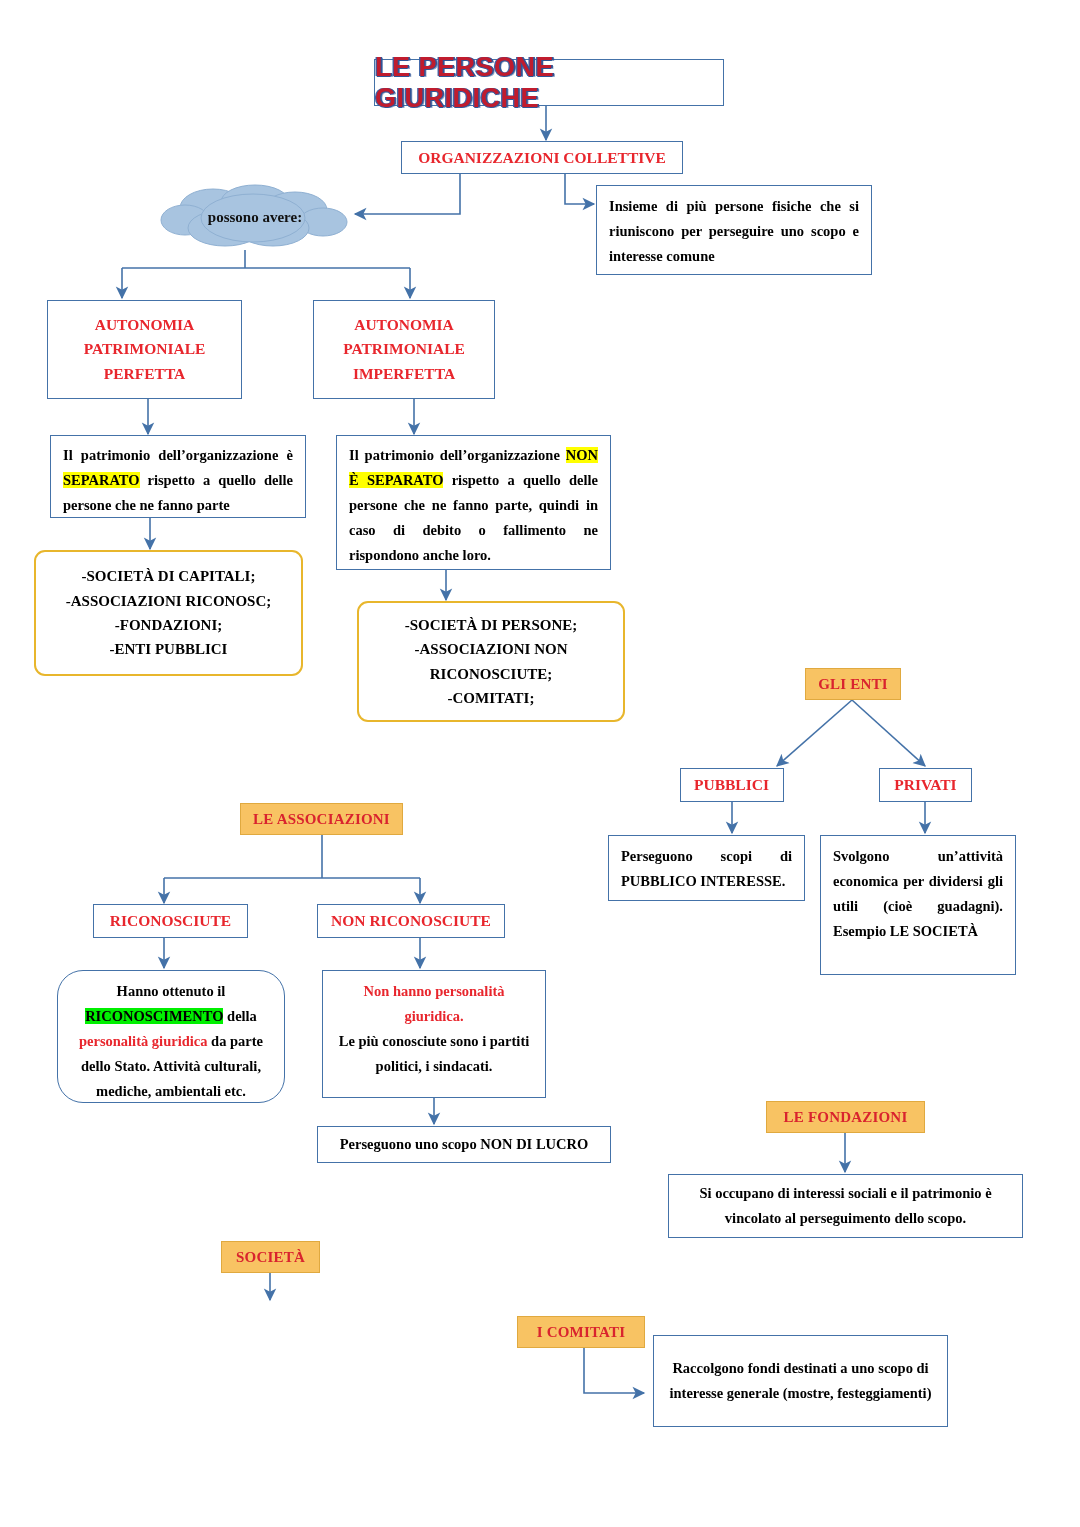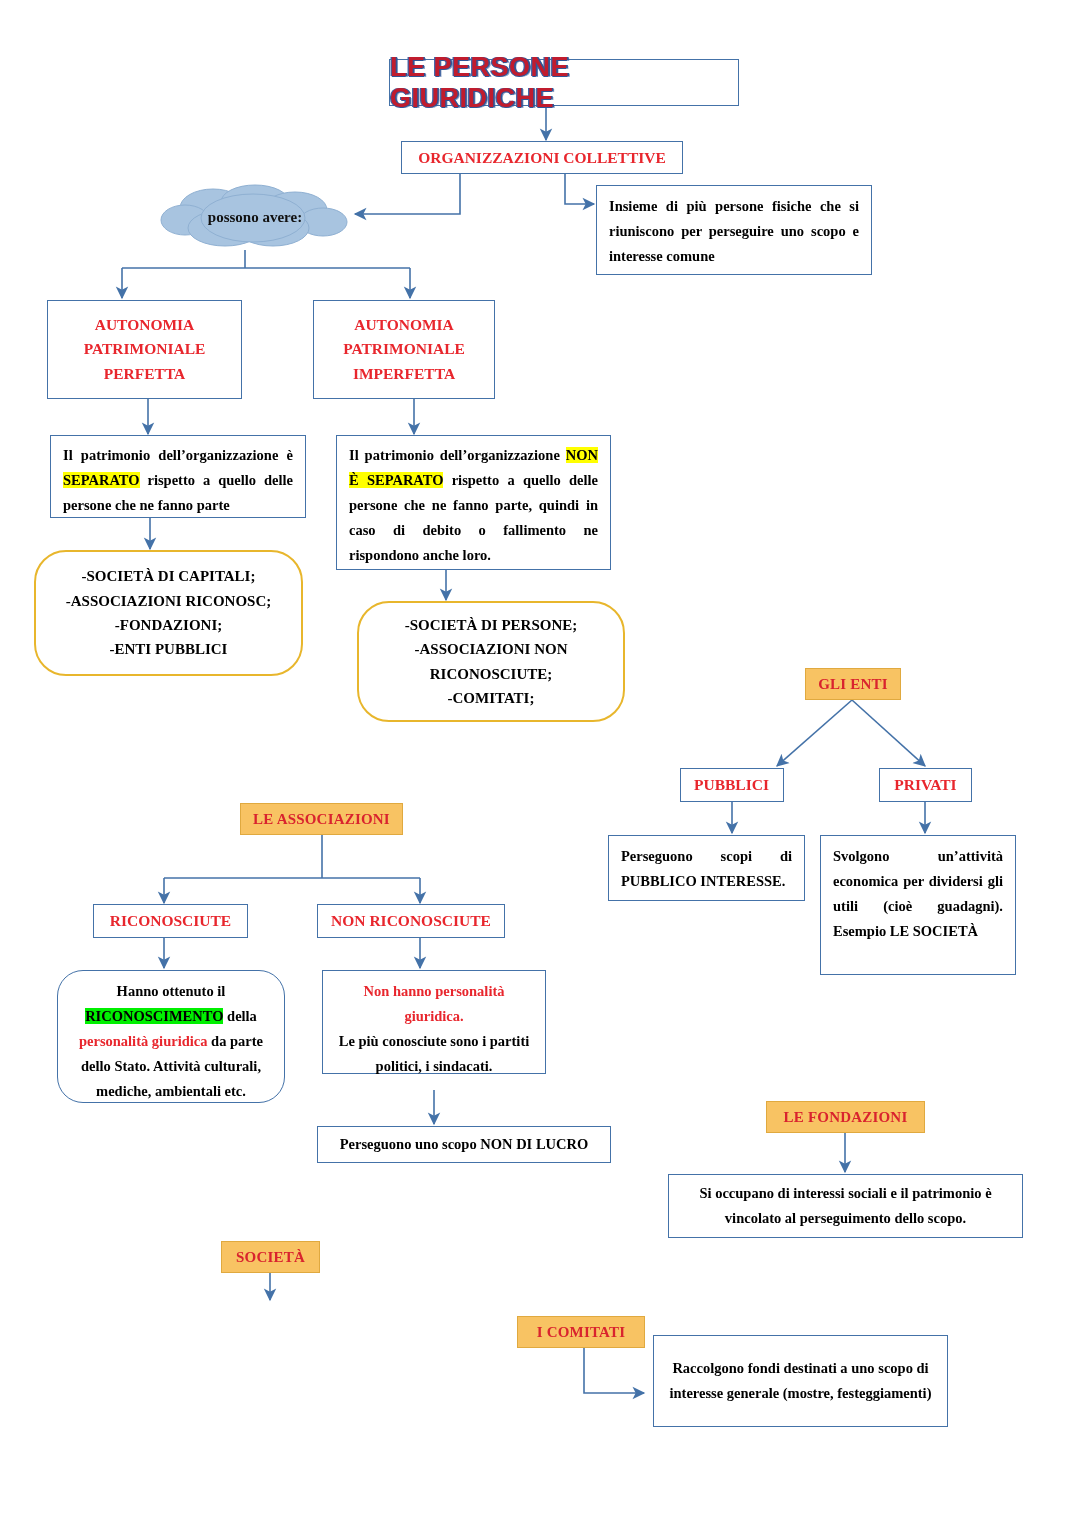--- a/index.html
+++ b/index.html
@@ -47,21 +47,21 @@
     display:flex;align-items:center;justify-content:center;
   }
   .chip span{
     color:#d9232e;font-weight:bold;font-size:15px;
     font-family:"Liberation Serif", serif;letter-spacing:.2px;
   }
 
   
   .roundbox{
     border:2px solid #e8b62c;
-    border-radius:32px;
+    border-radius:11px;
     background:#ffffff;
     display:flex;align-items:center;justify-content:center;
     padding:10px 14px;
   }
 
   
   .cloud{display:flex;align-items:center;justify-content:center;}
   .cloud .lbl{
     position:relative;z-index:3;font-weight:bold;font-size:15px;color:#111;
   }
@@ -128,21 +128,21 @@
       <path d="M434,1090 L434,1124" marker-end="url(#ah)"></path>
 
       <path d="M845,1133 L845,1172" marker-end="url(#ah)"></path>
 
       <path d="M270,1273 L270,1300" marker-end="url(#ah)"></path>
 
       <path d="M584,1348 L584,1393 L644,1393" marker-end="url(#ah)"></path>
     </g>
   </svg>
 
-  <div class="node title-box" style="left:389px;top:59px;width:350px;height:47px;">
+  <div class="node title-box" style="left:374px;top:59px;width:350px;height:47px;">
     <div class="title-text">LE PERSONE GIURIDICHE</div>
   </div>
 
   <div class="node bbox" style="left:401px;top:141px;width:282px;height:33px;">
     <div class="hdr">ORGANIZZAZIONI COLLETTIVE</div>
   </div>
 
   <div class="node bbox" style="left:596px;top:185px;width:276px;height:90px;align-items:flex-start;">
     <div class="t just">Insieme di più persone fisiche che si riuniscono per perseguire uno scopo e interesse comune</div>
   </div>
@@ -241,21 +241,21 @@
     <div class="hdr">NON RICONOSCIUTE</div>
   </div>
 
   <div class="node bbox" style="left:57px;top:970px;width:228px;height:133px;align-items:flex-start;padding-top:8px;border-radius:26px;">
     <div class="t center">
       <span>Hanno ottenuto il</span>
       <span class="hl-green">RICONOSCIMENTO</span><span> della </span><span class="red">personalità giuridica</span><span> da parte dello Stato. Attività culturali, mediche, ambientali etc.</span>
     </div>
   </div>
 
-  <div class="node bbox" style="left:322px;top:970px;width:224px;height:104px;align-items:flex-start;padding-top:8px;">
+  <div class="node bbox" style="left:322px;top:970px;width:224px;height:128px;align-items:flex-start;padding-top:8px;">
     <div class="t center">
       <div class="redb">Non hanno personalità giuridica.</div>
       <div>Le più conosciute sono i partiti politici, i sindacati.</div>
     </div>
   </div>
 
   <div class="node bbox" style="left:317px;top:1126px;width:294px;height:37px;">
     <div class="t center">Perseguono uno scopo NON DI LUCRO</div>
   </div>
 

